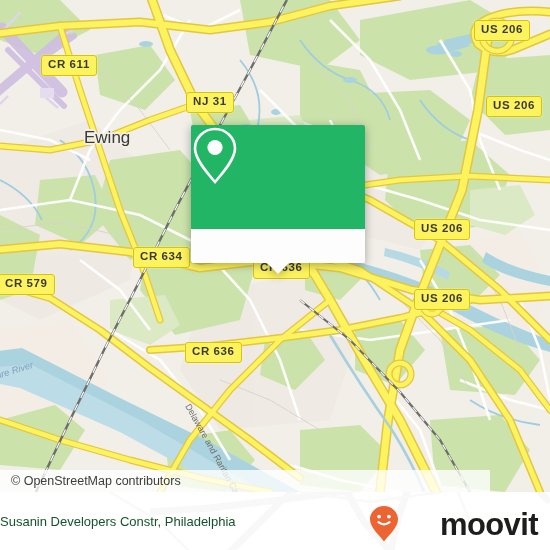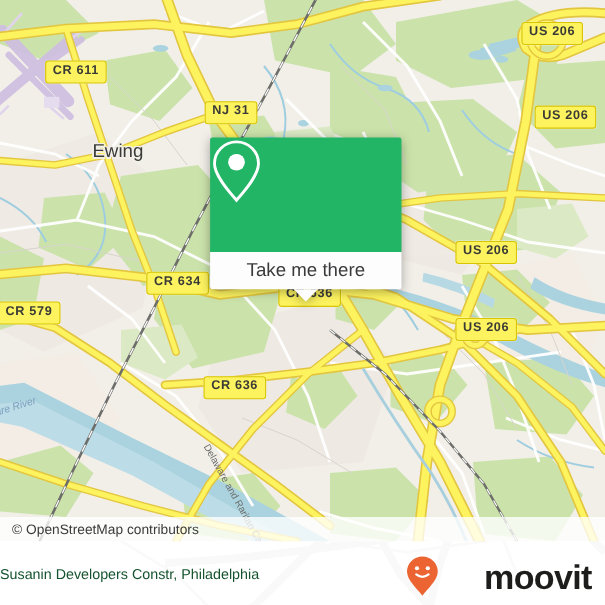--- a/index.html
+++ b/index.html
@@ -55,21 +55,21 @@
   .canal-label{
     position:absolute;
     color:#6f6f6b;
     font-size:9px;
     font-family:"Liberation Sans","DejaVu Sans",sans-serif;
     white-space:nowrap;
   }
 
   
   #osm-attr{
-    position:absolute;left:0;bottom:0;width:550px;height:22px;
+    position:absolute;left:0;bottom:0;width:490px;height:22px;
     background:rgba(255,255,255,.78);
     display:flex;align-items:center;
     font-size:12.5px;color:#3c3c3c;
     font-family:"Liberation Sans","DejaVu Sans",sans-serif;
     padding-left:11px;box-sizing:border-box;
   }
 
   
   #popup{
     position:absolute;left:191px;top:125px;width:174px;
@@ -343,21 +343,20 @@
     </div>
 
     <div id="popup">
       <div id="popup-head">
         <svg width="48" height="60" viewBox="0 0 48 60">
           <path d="M24 4 C13 4 4 12.8 4 23.6 C4 35 18 50 24 57 C30 50 44 35 44 23.6 C44 12.8 35 4 24 4 Z" fill="none" stroke="#ffffff" stroke-width="2.6"></path>
           <circle cx="24" cy="22.5" r="7.6" fill="#ffffff"></circle>
         </svg>
       </div>
       <div id="popup-foot">
-        <span>Take me there</span>
         <div id="popup-tip"></div>
       </div>
     </div>
 
   </div>
 
   <div id="bottom-bar">
 
     <svg id="bottom-watermark" viewBox="0 0 550 400">
       <g stroke="#8a8a8a" fill="none" stroke-width="7">

